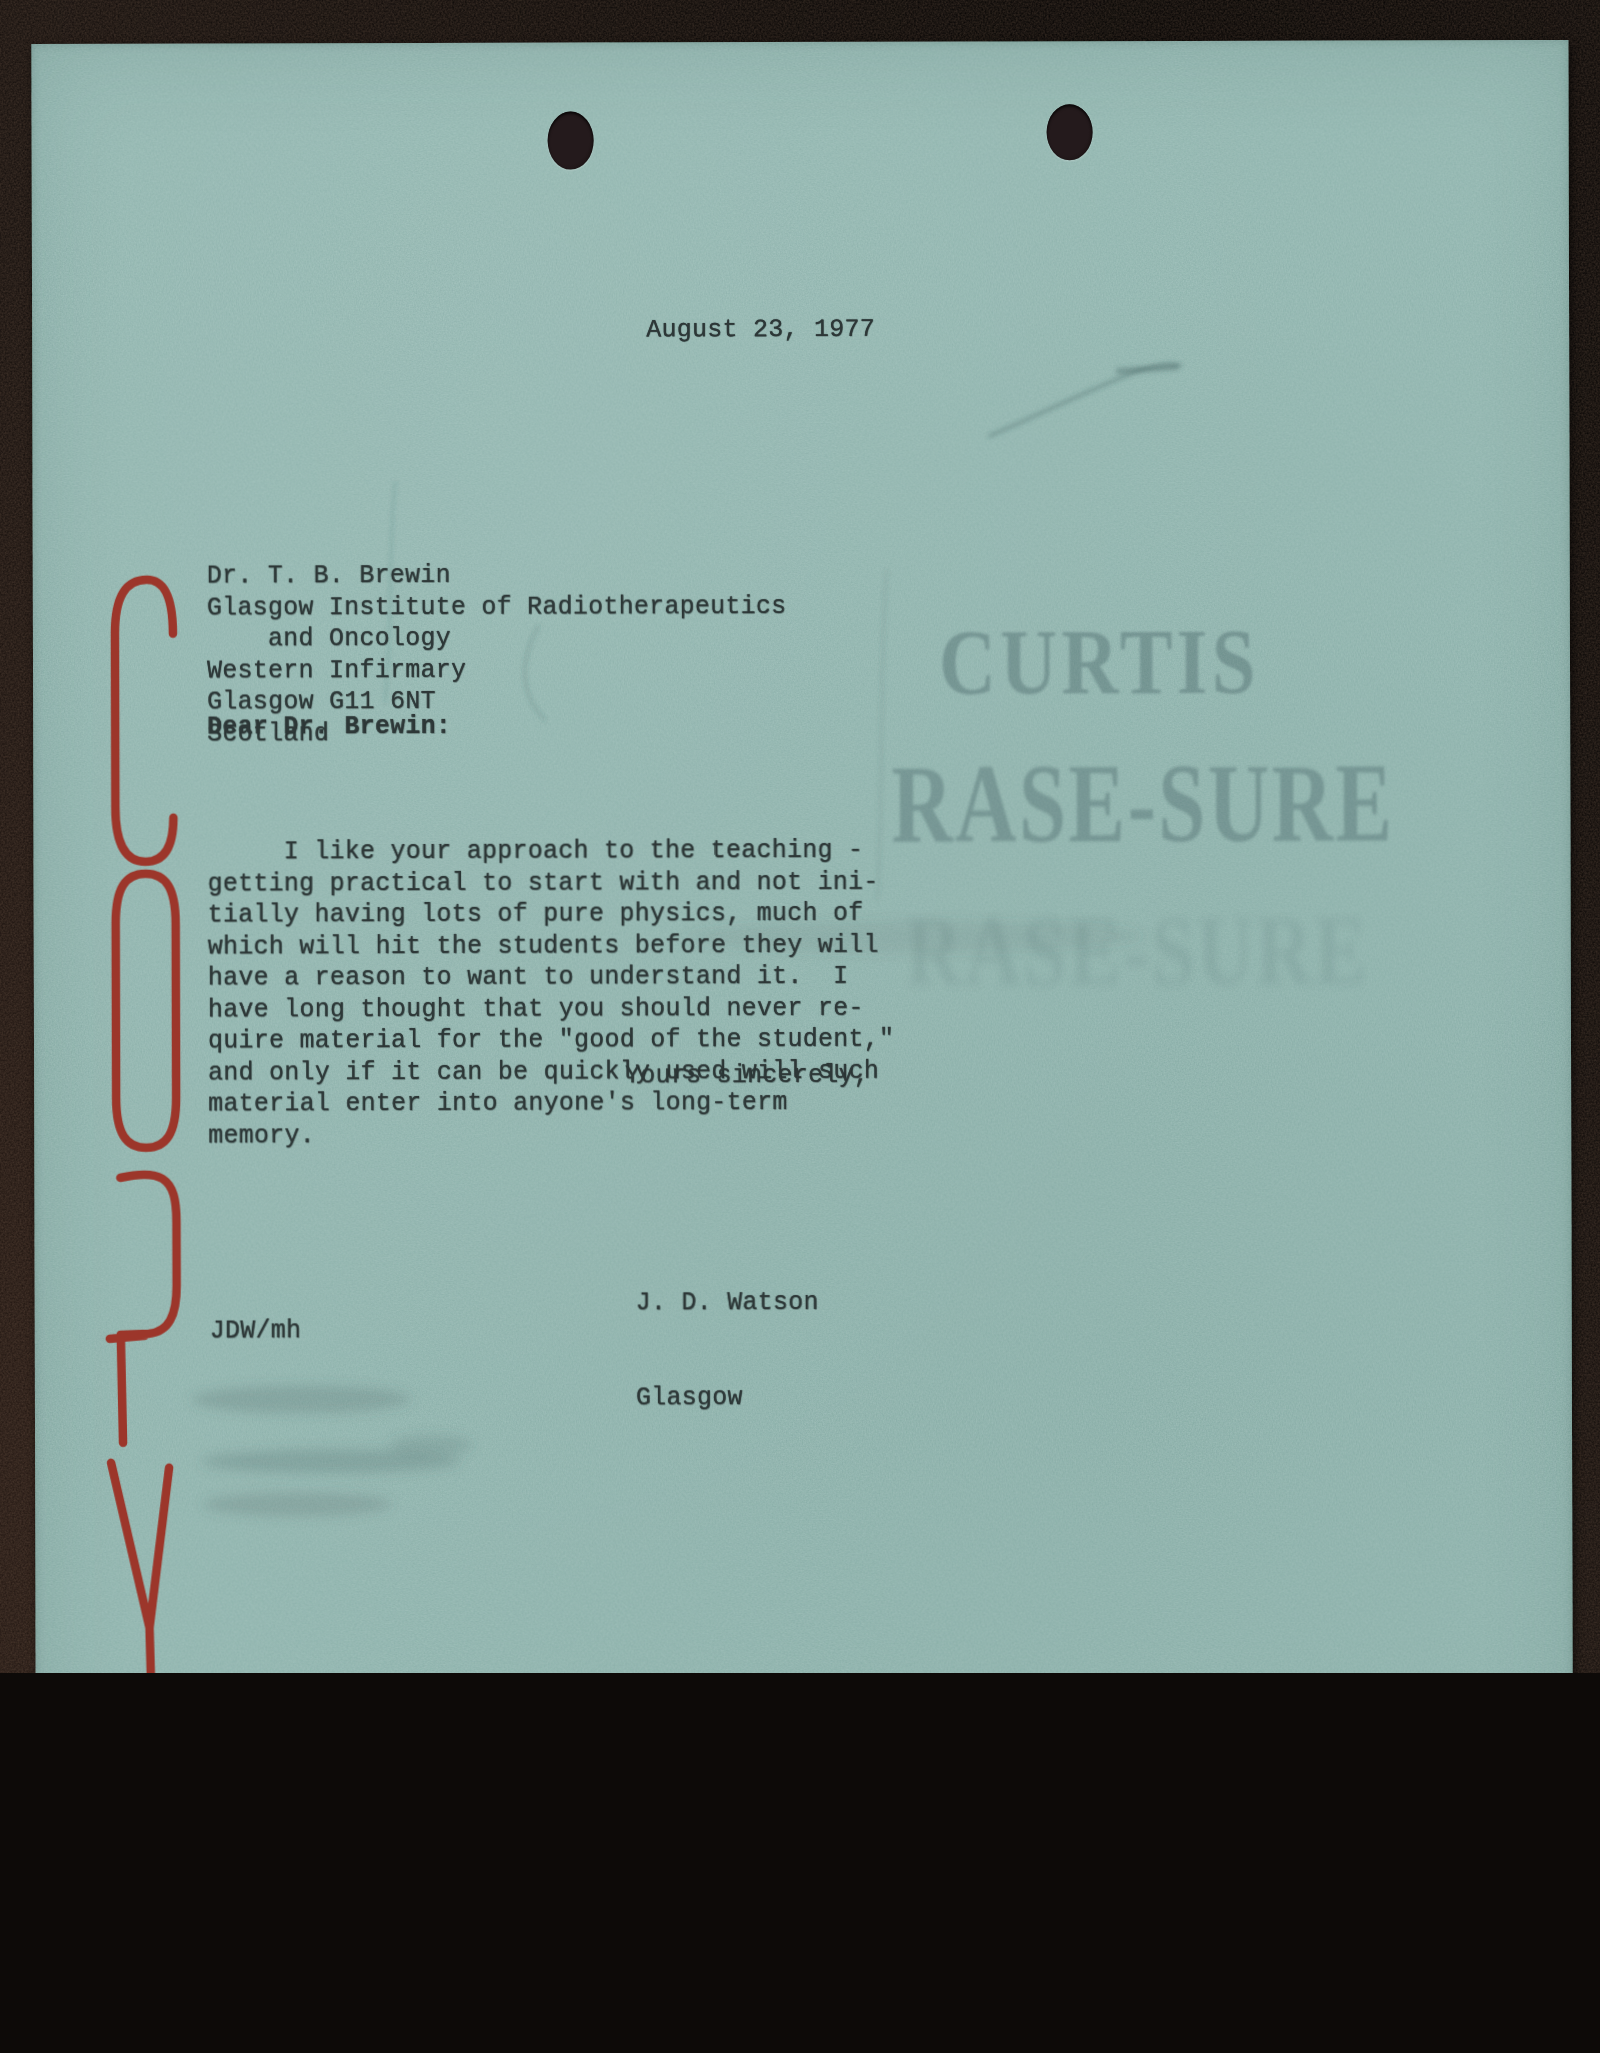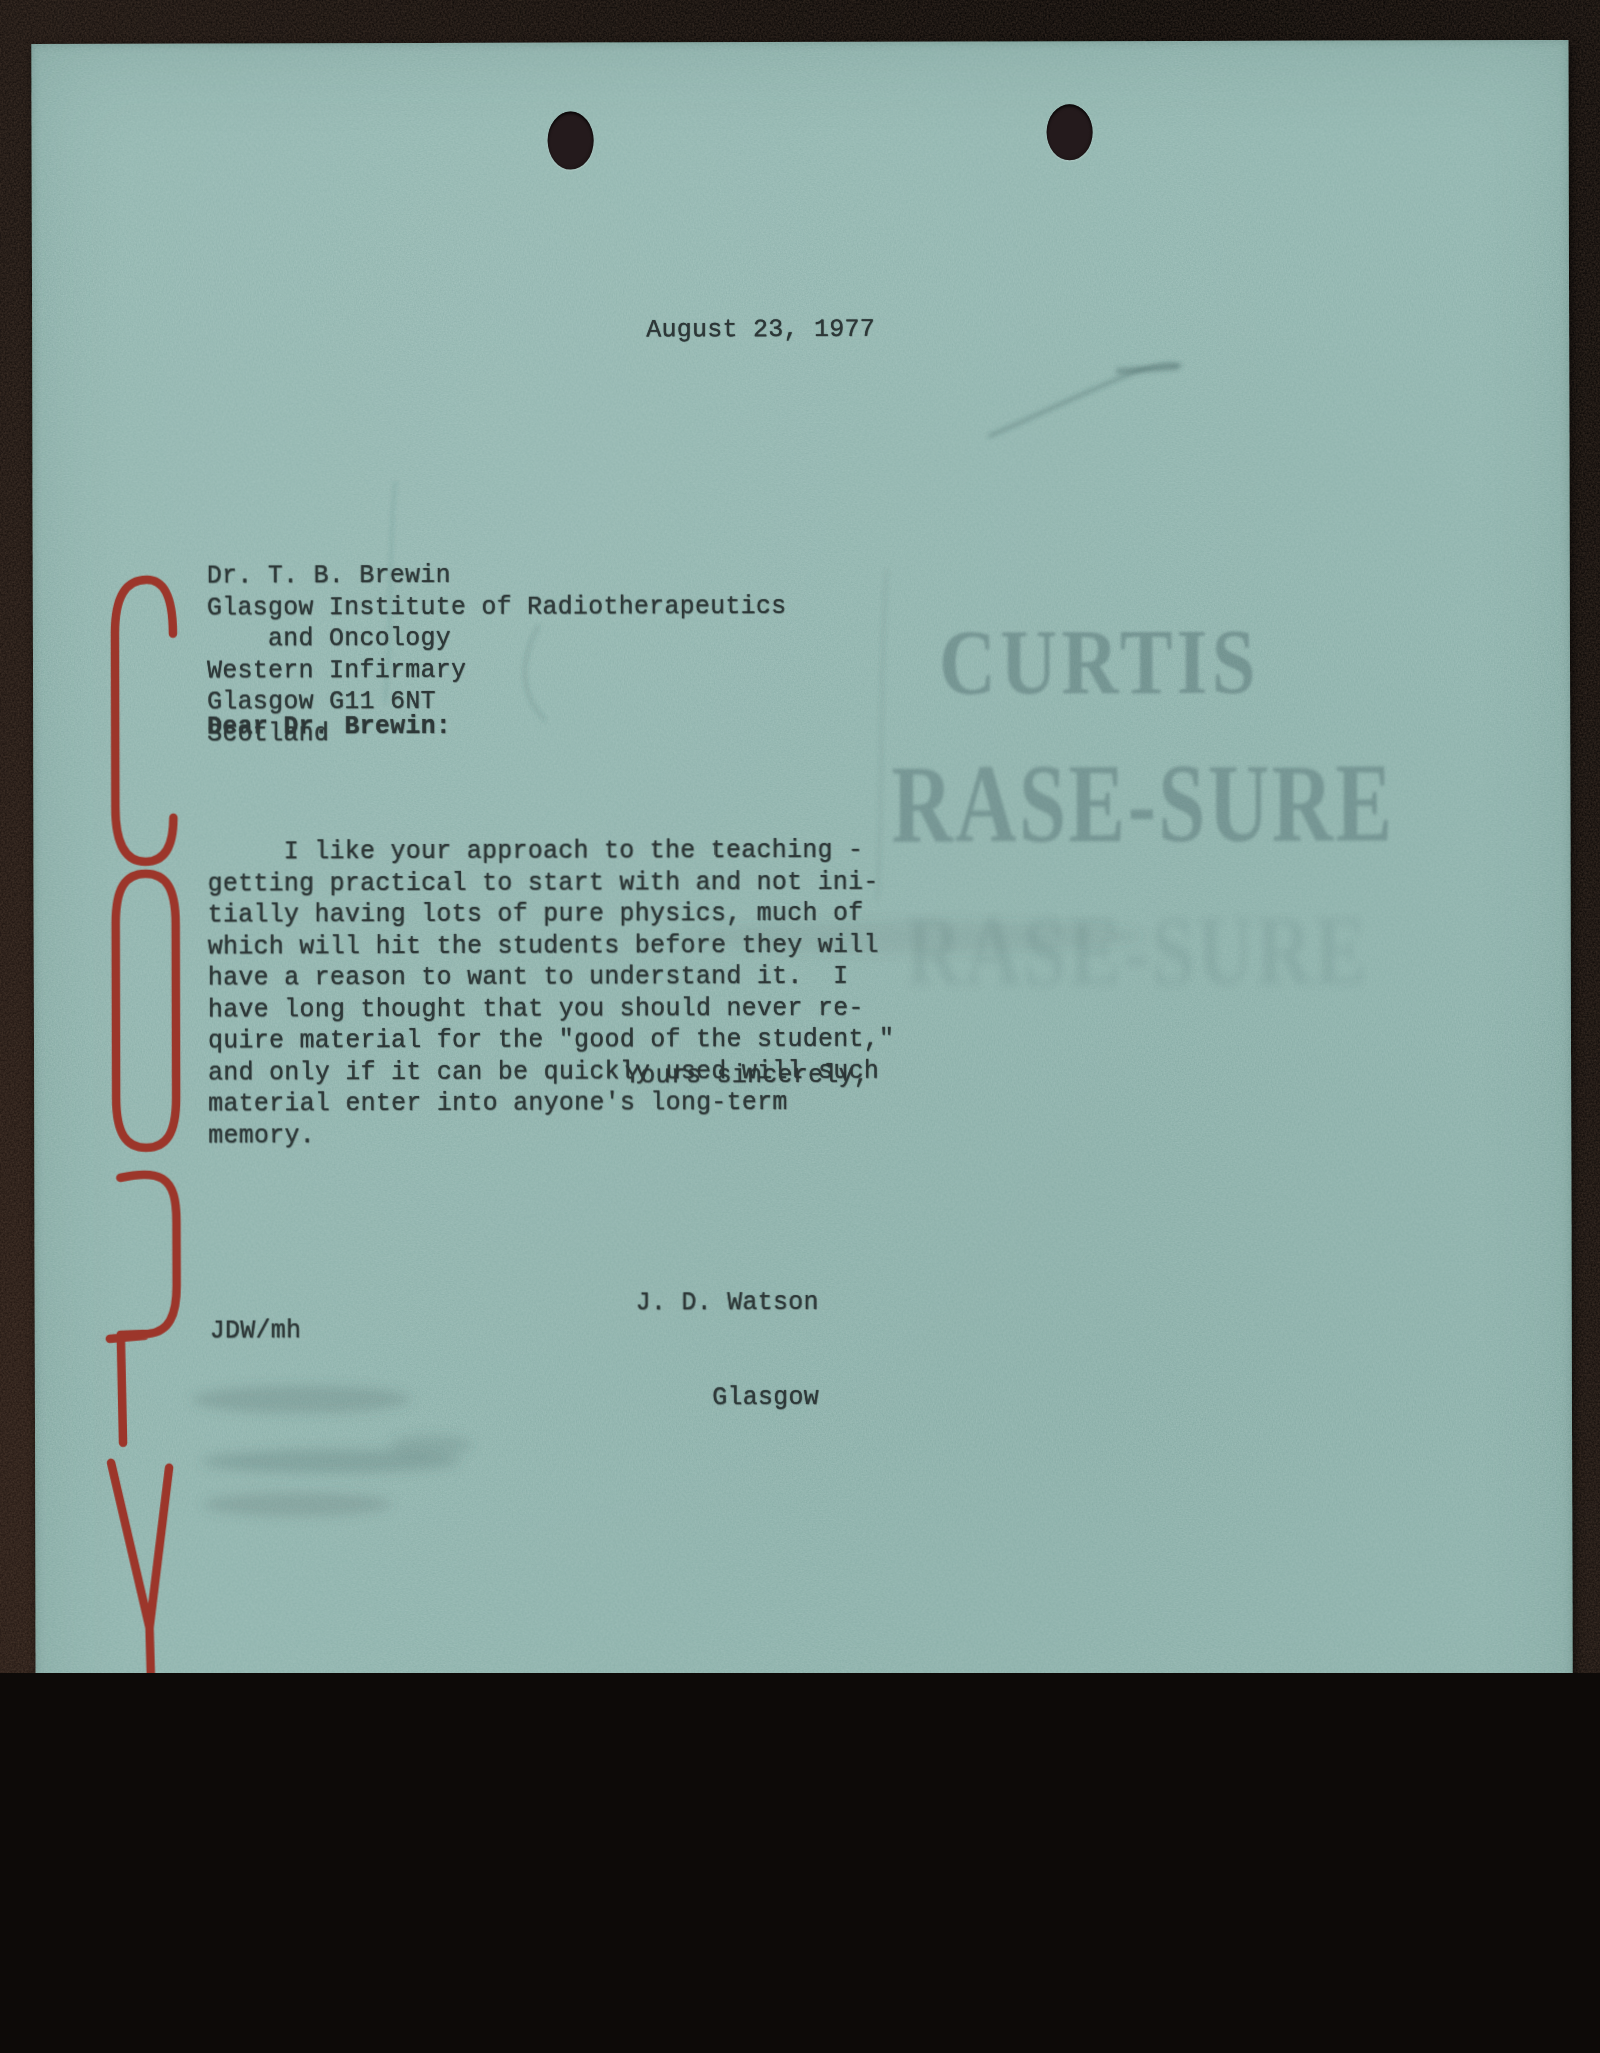--- a/index.html
+++ b/index.html
@@ -133,21 +133,21 @@
 have a reason to want to understand it.  I
 have long thought that you should never re-
 quire material for the "good of the student,"
 and only if it can be quickly used will such
 material enter into anyone's long-term
 memory.</pre>
     </div>
 
     <div class="typed" style="left:591px; top:1018px;text-align:center;">Yours sincerely,</div>
 
-    <div class="typed" style="left:601px; top:1182px;text-align:right;">
+    <div class="typed" style="left:601px; top:1182px;">
       <span class="sig-line">J. D. Watson</span>
       <span class="sig-line">Glasgow</span>
     </div>
 
     <div class="typed" style="left:175px; top:1272px;">JDW/mh</div>
 
     <div class="hole" style="left:516px; top:69px; width:46px; height:58px;"></div>
     <div class="hole" style="left:1015px; top:63px; width:46px; height:56px;"></div>
   </div>
 </div>

